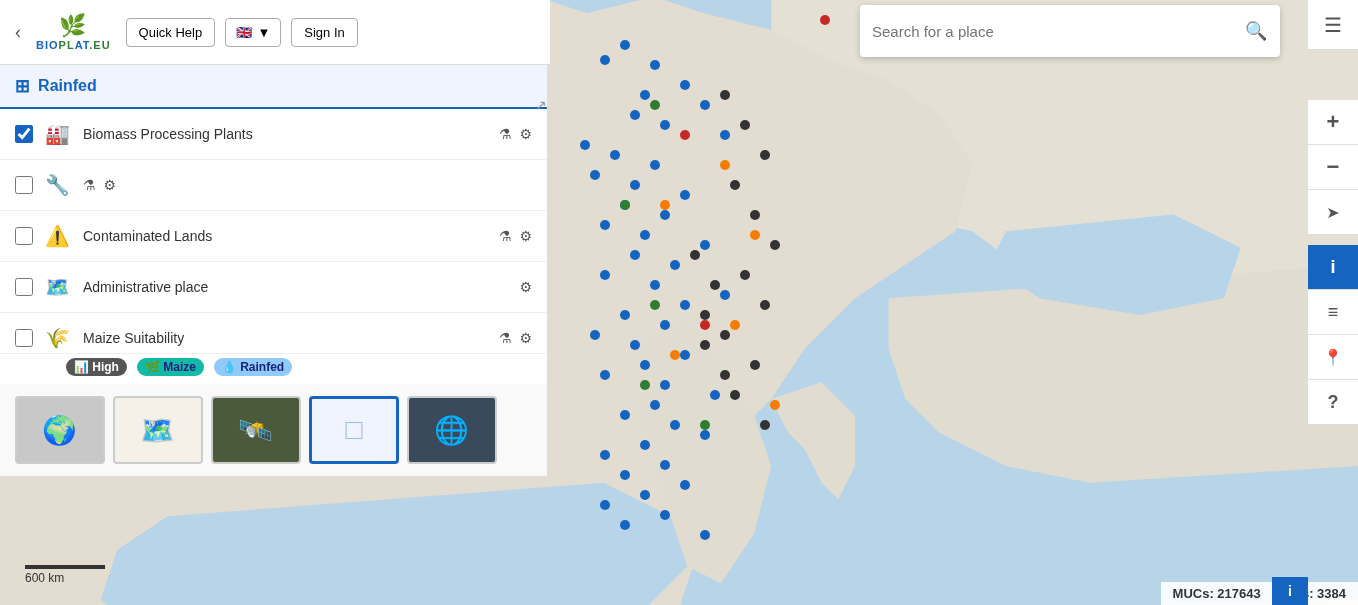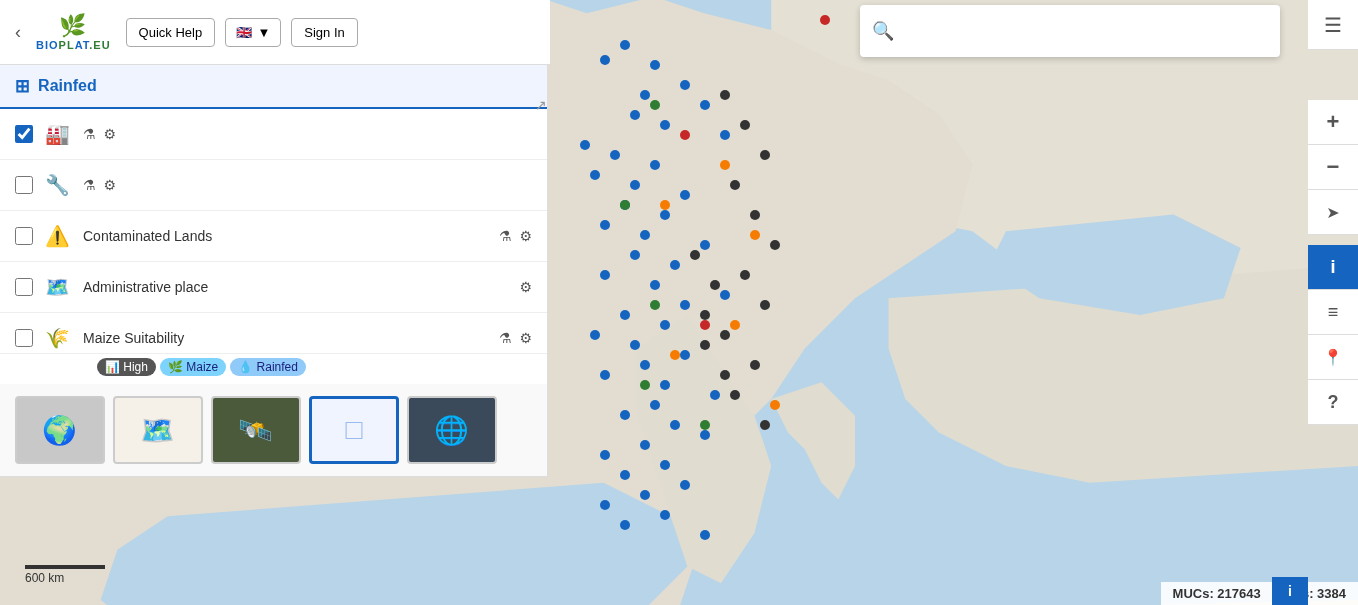--- a/index.html
+++ b/index.html
@@ -169,41 +169,42 @@
 
     .gear-icon {
       color: #555;
       font-size: 14px;
       cursor: pointer;
     }
 
     
     .layer-badges {
       display: flex;
-      gap: 4px;
-      padding: 4px 15px 8px 97px;
+      gap: 10px;
+      padding: 4px 15px 8px 66px;
+      font-weight: bold;
     }
 
     .badge {
       display: flex;
       align-items: center;
       gap: 4px;
       padding: 2px 8px;
       border-radius: 12px;
       font-size: 12px;
       cursor: pointer;
     }
 
     .badge-high {
       background: #555;
       color: white;
     }
 
     .badge-maize {
-      background: #7dd3fc;
+      background: #14b8a6;
       color: #1a237e;
     }
 
     .badge-rainfed {
       background: #90caf9;
       color: #1a237e;
     }
 
     
     #basemap-row {
@@ -530,20 +531,21 @@
   <div id="layers-header">
     <div class="layers-title">
       <span class="layers-icon">⊞</span>
       <span>Rainfed</span>
     </div>
   </div>
 
   <div class="layer-item">
     <input type="checkbox" class="layer-checkbox" checked="" style="">
     <div class="layer-icon-img">🏭</div>
+    <span class="layer-name">Biomass Processing Plants</span>
     <div class="layer-controls">
       <span class="filter-icon">⚗</span>
       <span class="gear-icon">⚙</span>
     </div>
   </div>
 
   <div class="layer-item">
     <input type="checkbox" class="layer-checkbox" style="">
     <div class="layer-icon-img">🔧</div>
     <div class="layer-controls">
@@ -599,20 +601,21 @@
     <div class="basemap-thumb basemap-blank active">
       <span style="color:#9be;font-size:28px;">□</span>
     </div>
     <div class="basemap-thumb basemap-hybrid">
       <span style="color:#8ab;font-size:28px;">🌐</span>
     </div>
   </div>
 </div>
 
 <div id="search-bar">
+  <input type="text" id="search-input" placeholder="Search for a place" style="">
   <span id="search-icon">🔍</span>
 </div>
 
 <div id="right-controls">
   <button class="map-ctrl-btn" style="font-size:20px; height:50px;">☰</button>
   <button class="map-ctrl-btn" style="font-size:22px; font-weight:bold; margin-top:50px;">+</button>
   <button class="map-ctrl-btn" style="font-size:22px; font-weight:bold;">−</button>
   <button class="map-ctrl-btn" style="font-size:16px;">➤</button>
   <button class="map-ctrl-btn info-btn" style="margin-top:10px;">i</button>
   <button class="map-ctrl-btn" style="font-size:18px;">≡</button>

